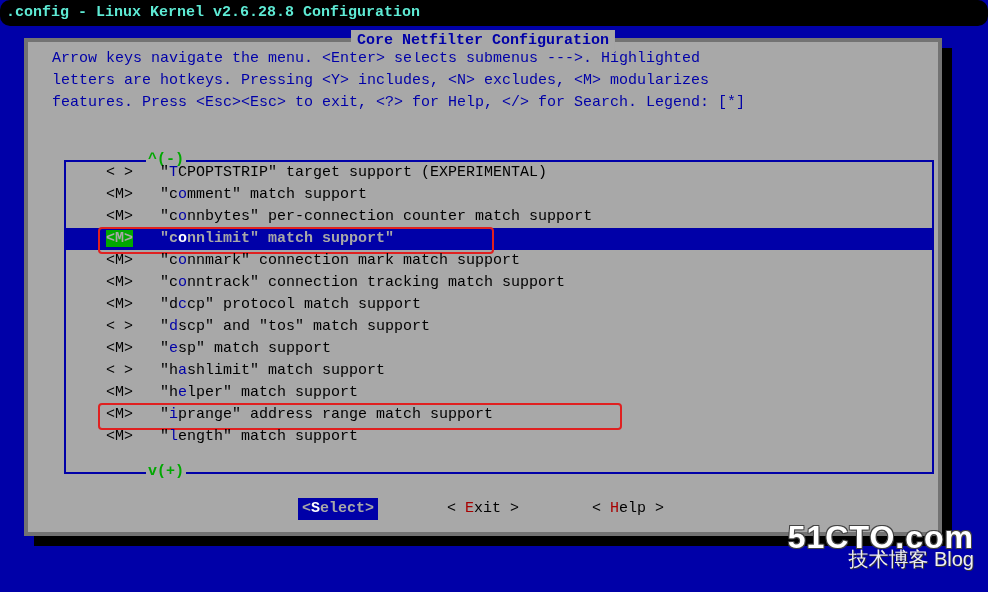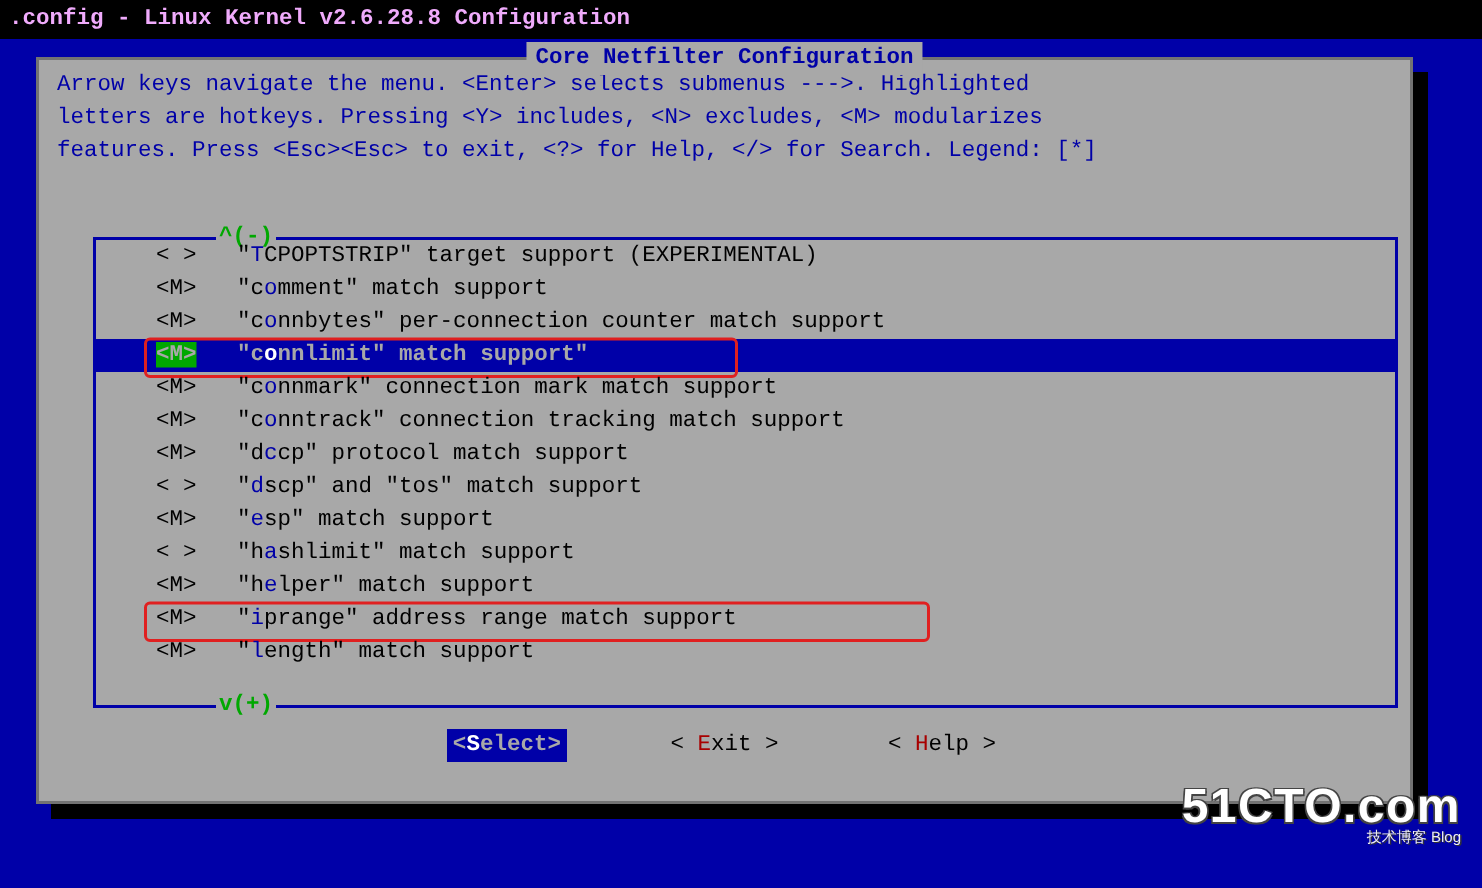--- a/index.html
+++ b/index.html
@@ -14,49 +14,50 @@
   }
   .terminal {
     position:absolute;
     left:0; top:0;
     width:988px; height:592px;
     background:#0000a8;
     color:#a8a8a8;
   }
   .title-bar {
     background:#000;
-    color:#f0abfc;
+    color:#5eead4;
     padding:2px 6px;
     font-weight:bold;
+    border-radius:10px;
   }
   .shadow-box {
     position:absolute;
     left:34px; top:48px;
     width:918px; height:498px;
     background:#000;
   }
   .dialog {
     position:absolute;
     left:24px; top:38px;
     width:918px; height:498px;
     background:#a8a8a8;
     color:#0000a8;
-    border:2px solid #737373;
+    border:4px solid #737373;
   }
   .dialog-title {
     position:absolute;
     top:-12px; left:50%;
     transform:translateX(-50%);
     background:#a8a8a8;
     color:#0000a8;
     font-weight:bold;
     padding:0 6px;
   }
   .help-text {
-    padding:6px 12px 4px 12px;
+    padding:6px 12px 4px 24px;
     color:#0000a8;
   }
   .scroll-up {
     position:absolute;
     left:80px; top:-13px;
     background:#a8a8a8;
     color:#00a800;
     font-weight:bold;
     padding:0 2px;
   }
@@ -101,21 +102,21 @@
   .menu-row.box2::before { left:32px; top:-1px; width:520px; height:23px; }
   .buttons {
     position:absolute;
     left:0; right:0; bottom:8px;
     text-align:center;
     color:#000;
   }
   .btn {
     display:inline-block;
     padding:0 4px;
-    margin:18px 28px;
+    margin:4px 28px;
     text-align:right;
   }
   .btn .hl { color:#a80000; }
   .btn.selected {
     background:#0000a8;
     color:#a8a8a8;
     font-weight:bold;
   }
   .btn.selected .hl { color:#fff; }
   .watermark {
@@ -125,21 +126,21 @@
     font-family:Arial,sans-serif;
     pointer-events:none;
   }
   .watermark .big {
     font-size:32px; font-weight:bold;
     color:#fff;
     text-shadow:1px 1px 0 #444, -1px -1px 0 #444, 1px -1px 0 #444, -1px 1px 0 #444;
     letter-spacing:1px;
   }
   .watermark .small {
-    font-size:10px; color:#eee;
+    font-size:20px; color:#eee;
     text-shadow:1px 1px 0 #333;
   }
 </style>
 </head>
 <body>
 
 <div class="terminal">
   <div class="title-bar">.config - Linux Kernel v2.6.28.8 Configuration</div>
 
   <div class="shadow-box"></div>

